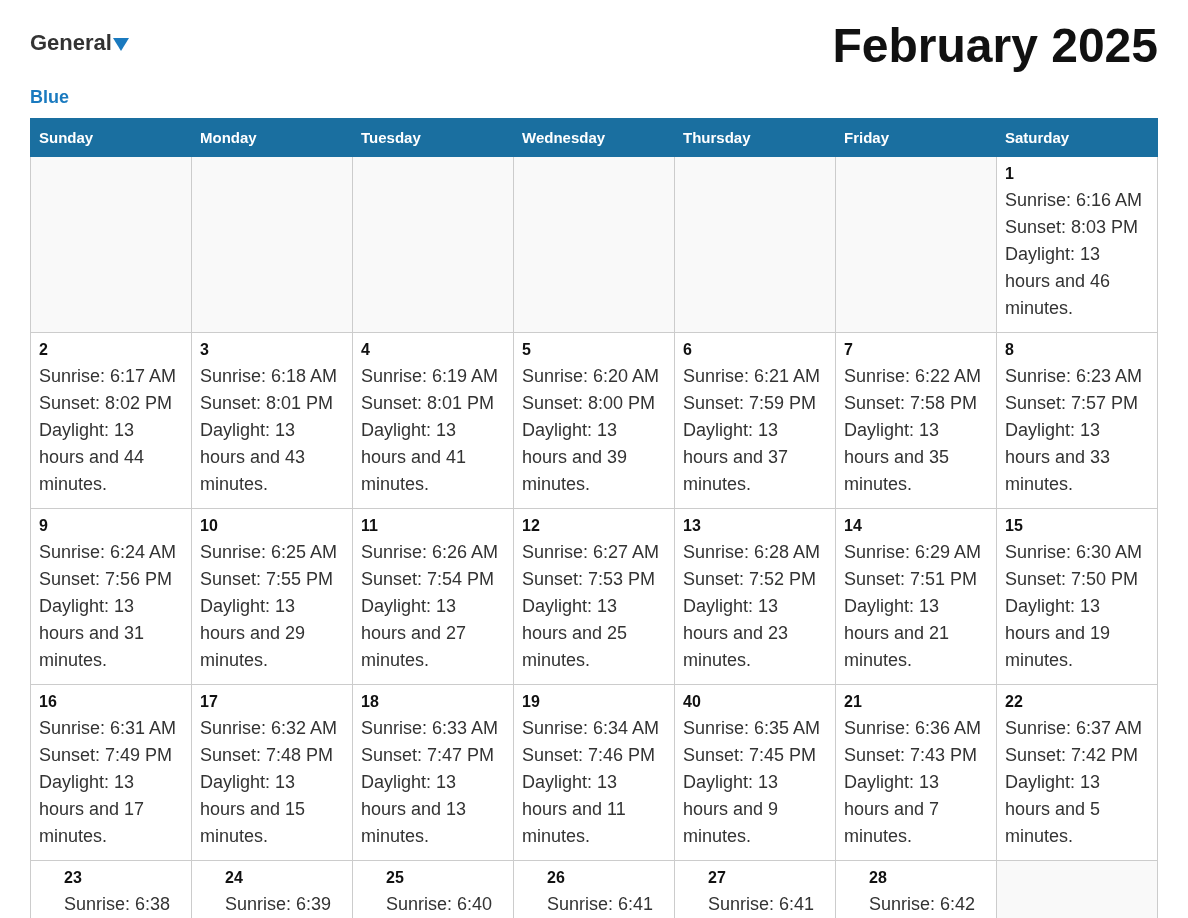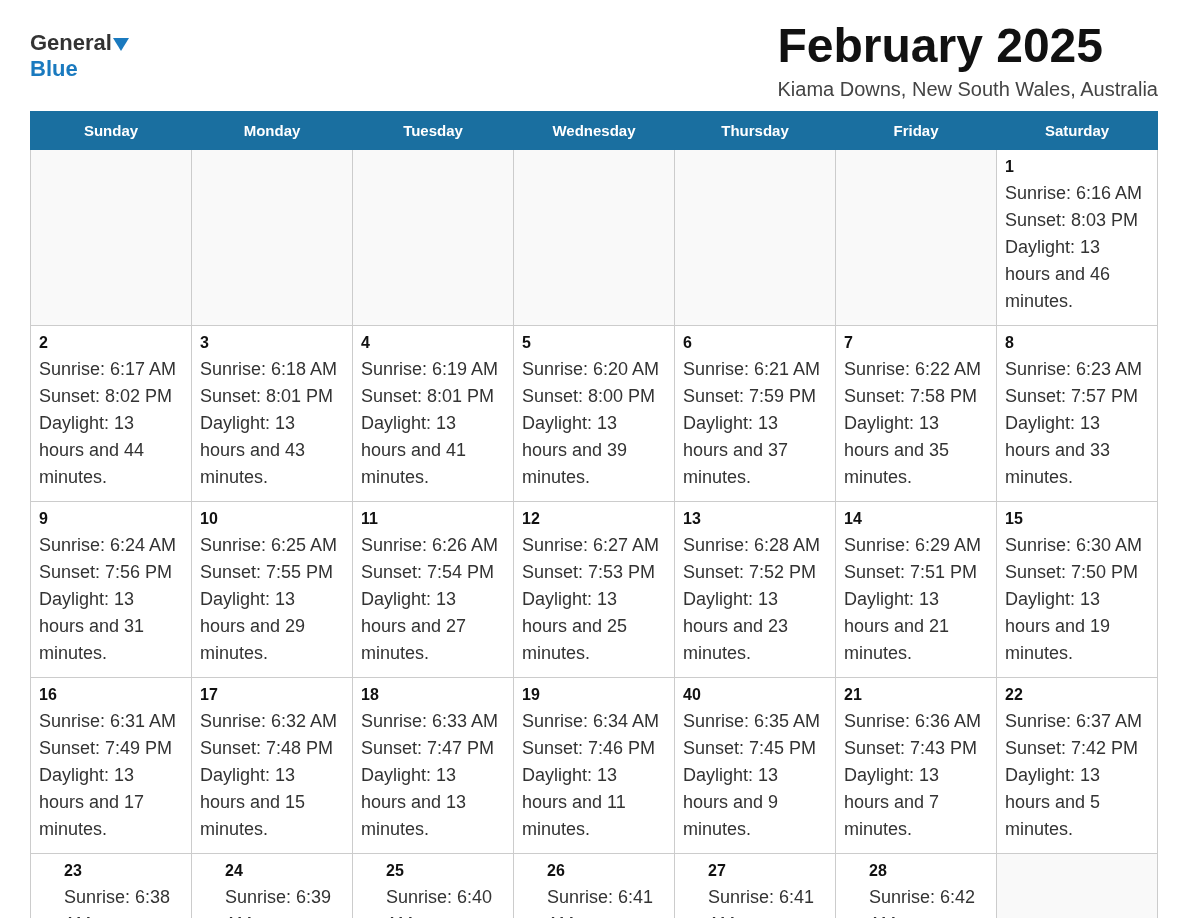--- a/index.html
+++ b/index.html
@@ -14,20 +14,21 @@
       display: flex;
       align-items: flex-start;
       justify-content: space-between;
       margin-bottom: 10px;
     }
     .logo {
       display: flex;
       flex-direction: column;
       align-items: flex-start;
       margin-top: 10px;
+      gap: 31px;
     }
     .title-block {
       text-align: left;
     }
     .title-block h1 {
       font-size: 48px;
       font-weight: bold;
       color: #111;
       line-height: 1.1;
     }
@@ -40,22 +41,22 @@
     .calendar {
       width: 100%;
       border-collapse: collapse;
       margin-top: 10px;
     }
     .calendar thead tr th {
       background-color: #1a6fa0;
       color: #fff;
       font-size: 15px;
       font-weight: bold;
-      padding: 10px 24px;
-      text-align: center;
+      padding: 10px 8px;
+      text-align: left;
       border: 1px solid #1a6fa0;
     }
     .calendar tbody tr td {
       vertical-align: top;
       padding: 8px 8px 10px 8px;
       border: 1px solid #ccc;
       font-size: 12.5px;
       color: #333;
       width: 14.28%;
       min-height: 100px;
@@ -82,21 +83,21 @@
     .logo-row {
       display: flex;
       align-items: center;
     }
     .logo-general {
       font-size: 22px;
       font-weight: bold;
       color: #333;
     }
     .logo-blue {
-      font-size: 22px;
+      font-size: 18px;
       font-weight: bold;
       color: #1a7abf;
     }
     .logo-arrow {
       width: 0;
       height: 0;
       border-left: 8px solid transparent;
       border-right: 8px solid transparent;
       border-top: 13px solid #1a7abf;
       display: inline-block;
@@ -110,21 +111,20 @@
 <div class="header">
   <div class="logo">
     <div class="logo-row">
       <span class="logo-general">General</span>
       <span class="logo-arrow"></span>
     </div>
     <span class="logo-blue">Blue</span>
   </div>
   <div class="title-block">
     <h1>February 2025</h1>
-    <h2>Kiama Downs, New South Wales, Australia</h2>
   </div>
 </div>
 
 <table class="calendar">
   <thead>
     <tr>
     <th>Sunday</th>
         <th>Monday</th>
         <th>Tuesday</th>
         <th>Wednesday</th>

